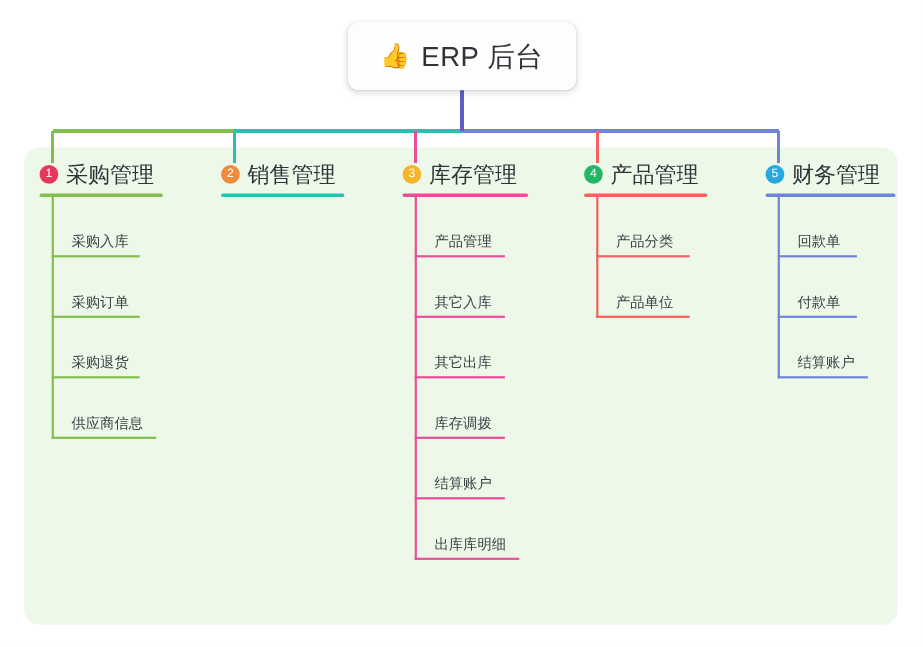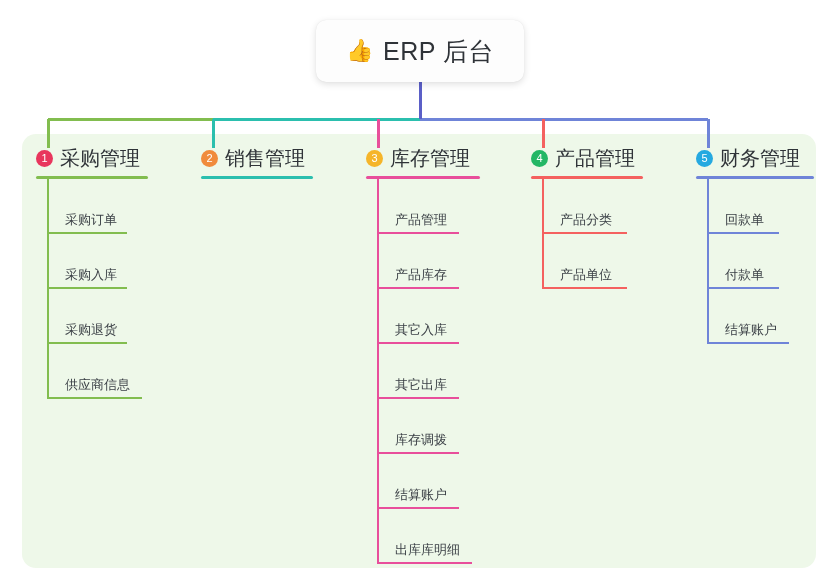--- a/index.html
+++ b/index.html
@@ -115,28 +115,28 @@
   <div id="columns">
       <div class="col" style="left: 36px; width: 150px;">
         <div class="col-head">
           <span class="badge" style="background: rgb(232, 54, 93);">1</span>
           <span class="col-title">采购管理</span>
         </div>
         <div class="head-rule" style="background: rgb(130, 189, 79); width: 112px;"></div>
         <div class="items">
           <div class="spine" style="background: rgb(130, 189, 79);"></div>
           <div class="item">
+            <span class="item-label">采购入库</span>
+            <div class="item-rule" style="background: rgb(130, 189, 79); width: 80px;"></div>
+          </div>
+          <div class="item">
             <span class="item-label">采购订单</span>
             <div class="item-rule" style="background: rgb(130, 189, 79); width: 80px;"></div>
           </div>
           <div class="item">
-            <span class="item-label">采购入库</span>
-            <div class="item-rule" style="background: rgb(130, 189, 79); width: 80px;"></div>
-          </div>
-          <div class="item">
             <span class="item-label">采购退货</span>
             <div class="item-rule" style="background: rgb(130, 189, 79); width: 80px;"></div>
           </div>
           <div class="item">
             <span class="item-label">供应商信息</span>
             <div class="item-rule" style="background: rgb(130, 189, 79); width: 95px;"></div>
           </div>
         </div>
       </div>
       <div class="col" style="left: 201px; width: 150px;">
@@ -152,24 +152,20 @@
           <span class="col-title">库存管理</span>
         </div>
         <div class="head-rule" style="background: rgb(232, 79, 155); width: 114px;"></div>
         <div class="items">
           <div class="spine" style="background: rgb(232, 79, 155);"></div>
           <div class="item">
             <span class="item-label">产品管理</span>
             <div class="item-rule" style="background: rgb(232, 79, 155); width: 82px;"></div>
           </div>
           <div class="item">
-            <span class="item-label">产品库存</span>
-            <div class="item-rule" style="background: rgb(232, 79, 155); width: 82px;"></div>
-          </div>
-          <div class="item">
             <span class="item-label">其它入库</span>
             <div class="item-rule" style="background: rgb(232, 79, 155); width: 82px;"></div>
           </div>
           <div class="item">
             <span class="item-label">其它出库</span>
             <div class="item-rule" style="background: rgb(232, 79, 155); width: 82px;"></div>
           </div>
           <div class="item">
             <span class="item-label">库存调拨</span>
             <div class="item-rule" style="background: rgb(232, 79, 155); width: 82px;"></div>

